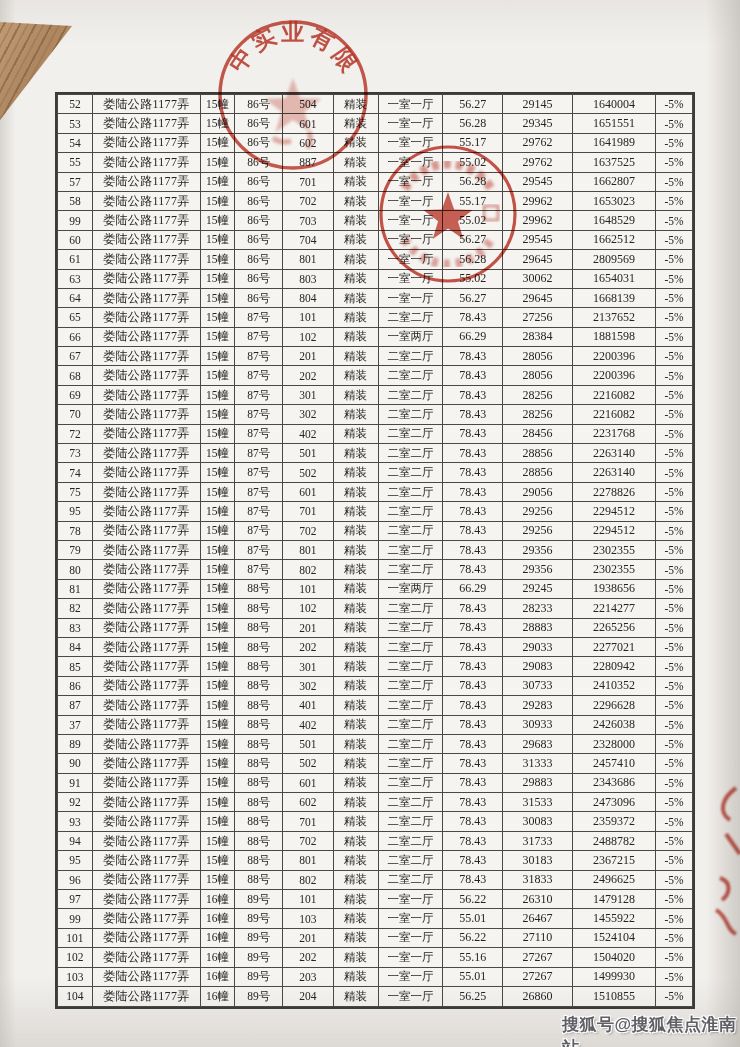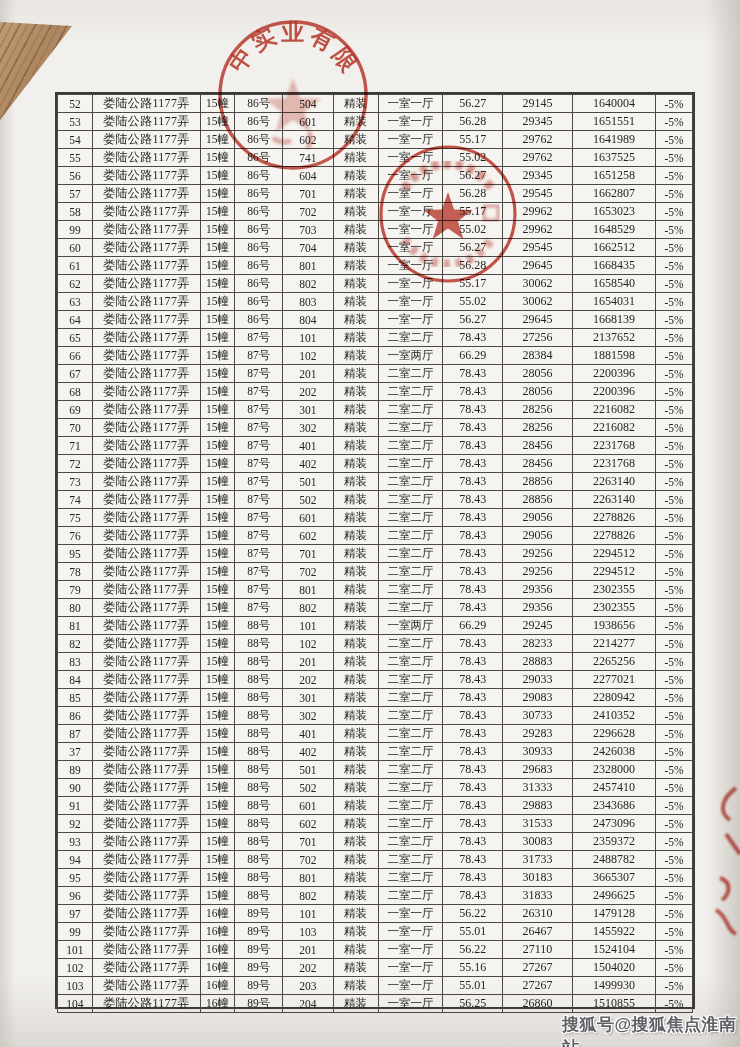--- a/index.html
+++ b/index.html
@@ -107,42 +107,29 @@
             <td>55.17</td>
             <td>29762</td>
             <td>1641989</td>
             <td>-5%</td>
           </tr>
           <tr>
             <td>55</td>
             <td>娄陆公路1177弄</td>
             <td>15幢</td>
             <td>86号</td>
-            <td>741</td>
+            <td>887</td>
             <td>精装</td>
             <td>一室一厅</td>
             <td>55.02</td>
             <td>29762</td>
             <td>1637525</td>
             <td>-5%</td>
           </tr>
           <tr>
-            <td>56</td>
-            <td>娄陆公路1177弄</td>
-            <td>15幢</td>
-            <td>86号</td>
-            <td>604</td>
-            <td>精装</td>
-            <td>一室一厅</td>
-            <td>56.27</td>
-            <td>29345</td>
-            <td>1651258</td>
-            <td>-5%</td>
-          </tr>
-          <tr>
             <td>57</td>
             <td>娄陆公路1177弄</td>
             <td>15幢</td>
             <td>86号</td>
             <td>701</td>
             <td>精装</td>
             <td>一室一厅</td>
             <td>56.28</td>
             <td>29545</td>
             <td>1662807</td>
@@ -190,34 +177,21 @@
           <tr>
             <td>61</td>
             <td>娄陆公路1177弄</td>
             <td>15幢</td>
             <td>86号</td>
             <td>801</td>
             <td>精装</td>
             <td>一室一厅</td>
             <td>56.28</td>
             <td>29645</td>
-            <td>1668435</td>
-            <td>-5%</td>
-          </tr>
-          <tr>
-            <td>62</td>
-            <td>娄陆公路1177弄</td>
-            <td>15幢</td>
-            <td>86号</td>
-            <td>802</td>
-            <td>精装</td>
-            <td>一室一厅</td>
-            <td>55.17</td>
-            <td>30062</td>
-            <td>1658540</td>
+            <td>2809569</td>
             <td>-5%</td>
           </tr>
           <tr>
             <td>63</td>
             <td>娄陆公路1177弄</td>
             <td>15幢</td>
             <td>86号</td>
             <td>803</td>
             <td>精装</td>
             <td>一室一厅</td>
@@ -311,46 +285,33 @@
             <td>87号</td>
             <td>302</td>
             <td>精装</td>
             <td>二室二厅</td>
             <td>78.43</td>
             <td>28256</td>
             <td>2216082</td>
             <td>-5%</td>
           </tr>
           <tr>
-            <td>71</td>
-            <td>娄陆公路1177弄</td>
-            <td>15幢</td>
-            <td>87号</td>
-            <td>401</td>
+            <td>72</td>
+            <td>娄陆公路1177弄</td>
+            <td>15幢</td>
+            <td>87号</td>
+            <td>402</td>
             <td>精装</td>
             <td>二室二厅</td>
             <td>78.43</td>
             <td>28456</td>
             <td>2231768</td>
             <td>-5%</td>
           </tr>
           <tr>
-            <td>72</td>
-            <td>娄陆公路1177弄</td>
-            <td>15幢</td>
-            <td>87号</td>
-            <td>402</td>
-            <td>精装</td>
-            <td>二室二厅</td>
-            <td>78.43</td>
-            <td>28456</td>
-            <td>2231768</td>
-            <td>-5%</td>
-          </tr>
-          <tr>
             <td>73</td>
             <td>娄陆公路1177弄</td>
             <td>15幢</td>
             <td>87号</td>
             <td>501</td>
             <td>精装</td>
             <td>二室二厅</td>
             <td>78.43</td>
             <td>28856</td>
             <td>2263140</td>
@@ -368,33 +329,20 @@
             <td>28856</td>
             <td>2263140</td>
             <td>-5%</td>
           </tr>
           <tr>
             <td>75</td>
             <td>娄陆公路1177弄</td>
             <td>15幢</td>
             <td>87号</td>
             <td>601</td>
-            <td>精装</td>
-            <td>二室二厅</td>
-            <td>78.43</td>
-            <td>29056</td>
-            <td>2278826</td>
-            <td>-5%</td>
-          </tr>
-          <tr>
-            <td>76</td>
-            <td>娄陆公路1177弄</td>
-            <td>15幢</td>
-            <td>87号</td>
-            <td>602</td>
             <td>精装</td>
             <td>二室二厅</td>
             <td>78.43</td>
             <td>29056</td>
             <td>2278826</td>
             <td>-5%</td>
           </tr>
           <tr>
             <td>95</td>
             <td>娄陆公路1177弄</td>
@@ -632,21 +580,21 @@
           <tr>
             <td>95</td>
             <td>娄陆公路1177弄</td>
             <td>15幢</td>
             <td>88号</td>
             <td>801</td>
             <td>精装</td>
             <td>二室二厅</td>
             <td>78.43</td>
             <td>30183</td>
-            <td>3665307</td>
+            <td>2367215</td>
             <td>-5%</td>
           </tr>
           <tr>
             <td>96</td>
             <td>娄陆公路1177弄</td>
             <td>15幢</td>
             <td>88号</td>
             <td>802</td>
             <td>精装</td>
             <td>二室二厅</td>

